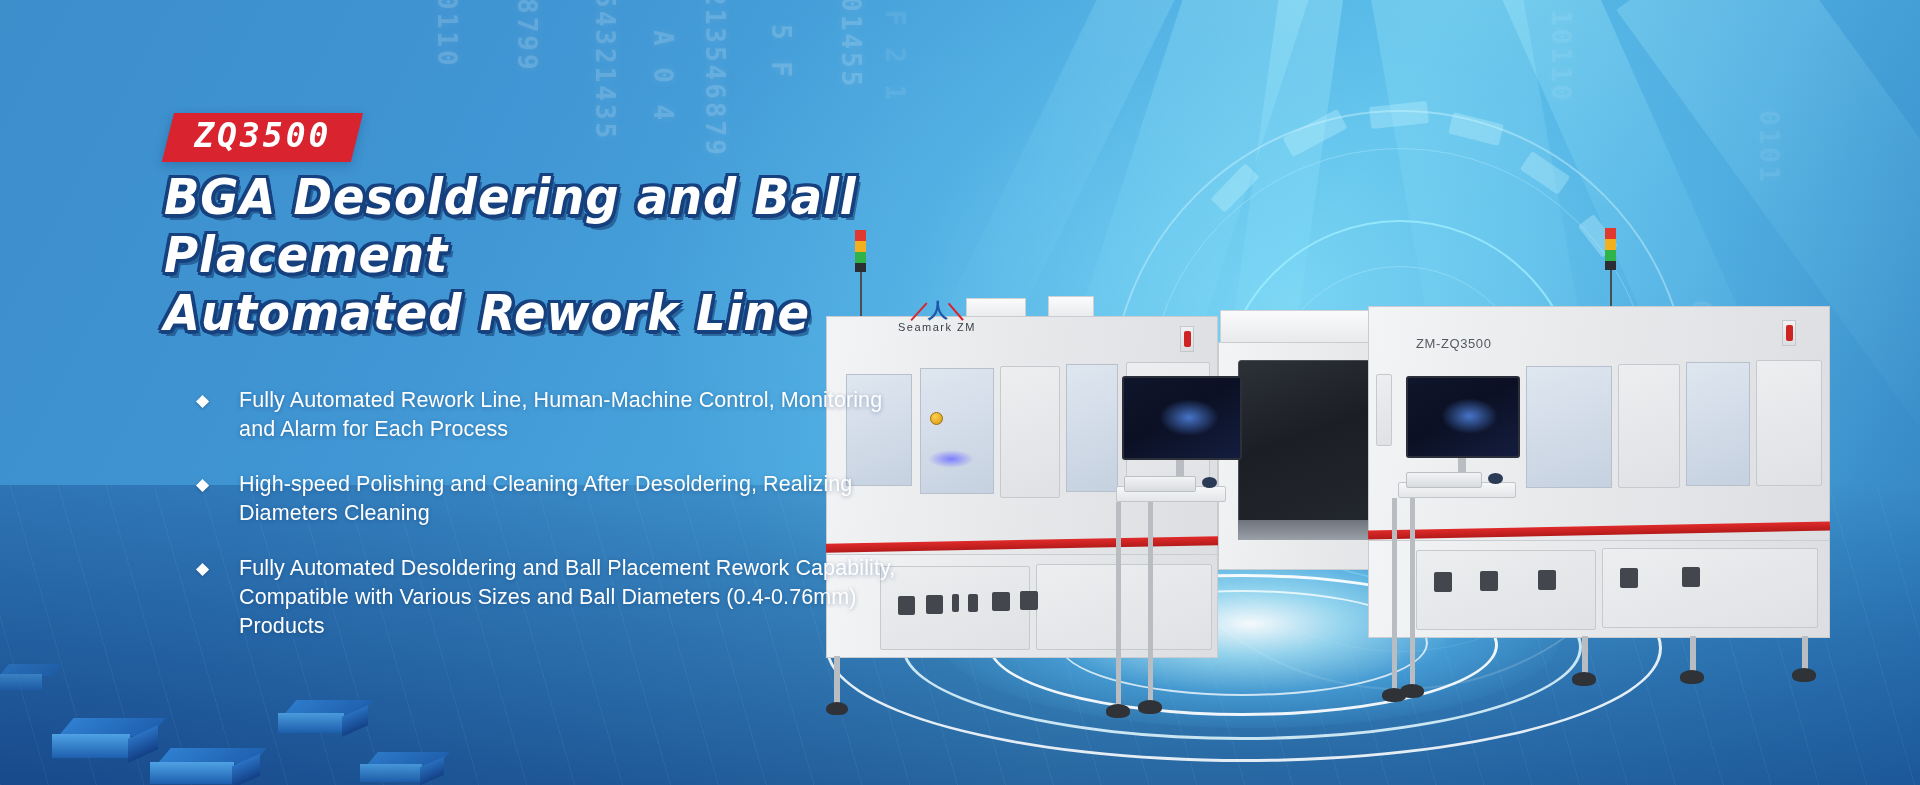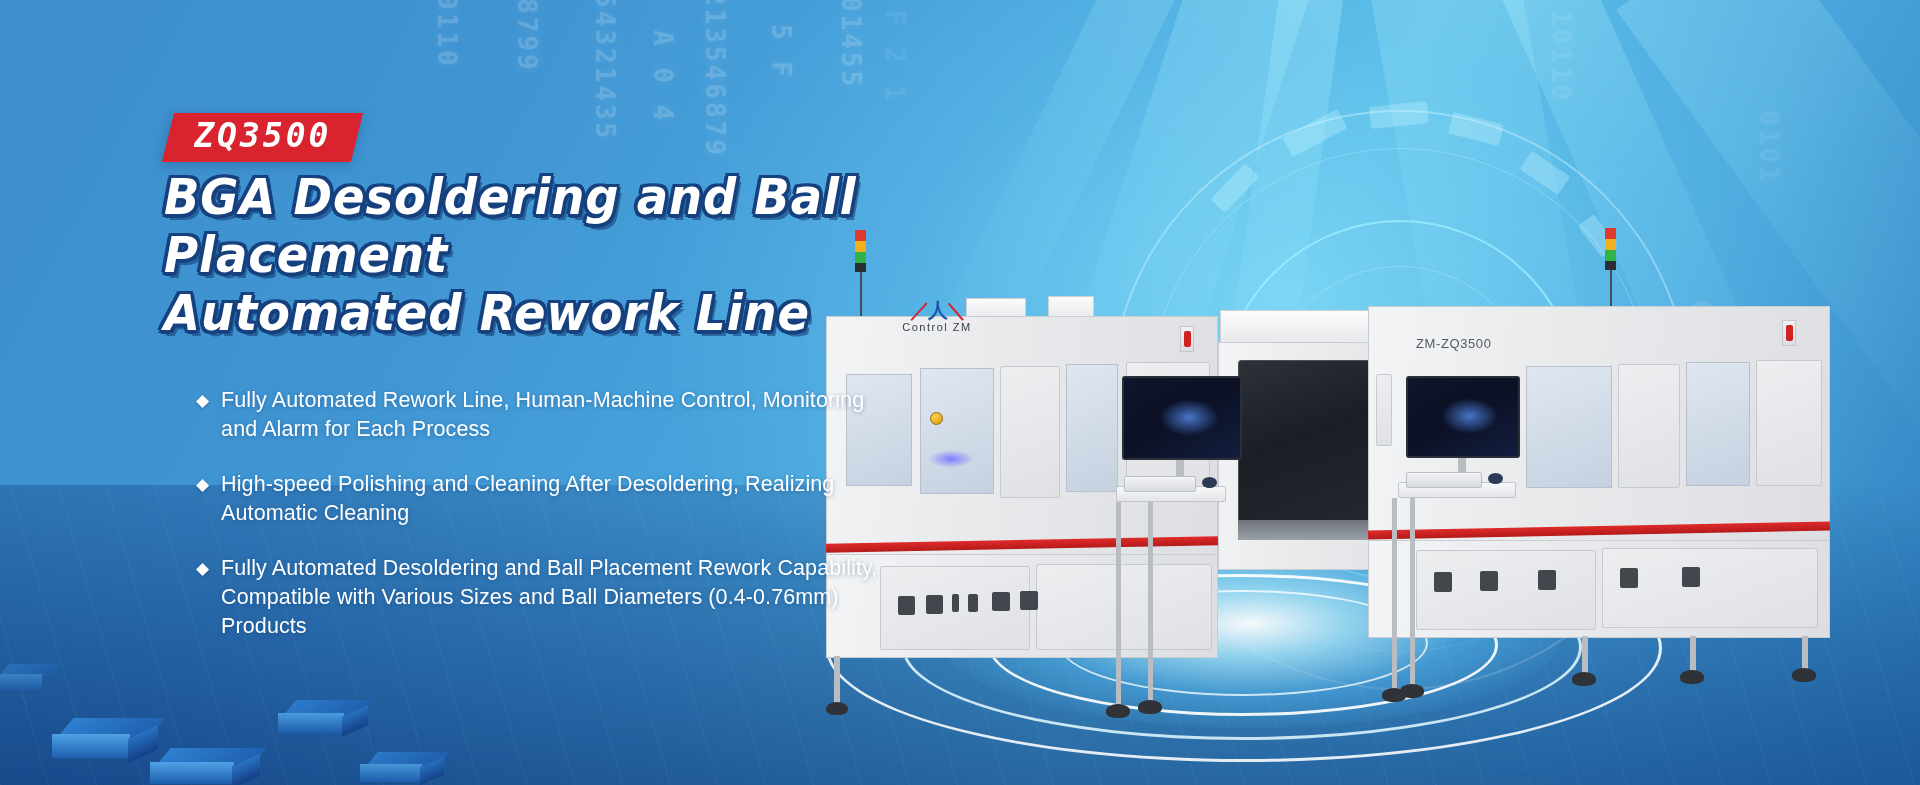--- a/index.html
+++ b/index.html
@@ -85,20 +85,21 @@
   .bullet .dia{
     flex:0 0 auto; color:#ffffff; font-size:17px; line-height:28px;
     margin-right:12px; margin-top:1px;
     text-shadow:0 1px 3px rgba(10,50,100,.45);
   }
   .bullet .txt{
     color:#ffffff; font-size:21.5px; line-height:29px;
     font-family:"Liberation Sans", sans-serif; font-weight:400;
     letter-spacing:.1px;
     text-shadow:0 1px 4px rgba(12,55,105,.40);
+    margin-left:18px;
   }
 
   
   .machine{ position:absolute; left:820px; top:258px; width:1010px; height:320px; }
   .mpart{ position:absolute; }
   .cab{ background:linear-gradient(100deg,#f3f4f5 0%,#e9eaec 40%,#dcdee1 100%); border:1px solid #c9ccd0; }
   .cab-top{ background:linear-gradient(180deg,#fbfbfc,#e7e9eb); border:1px solid #cdd0d4; }
   .redline{ background:linear-gradient(180deg,#e02a2a,#b41a1a); }
   .panel{ background:linear-gradient(160deg,#eceef0,#dfe1e4); border:1px solid #c6c9cd; border-radius:2px; }
   .glass{ background:linear-gradient(160deg,rgba(222,230,240,.95),rgba(196,208,224,.95)); border:1px solid #b7c0cc; }
@@ -215,21 +216,21 @@
       <i class="base"></i>
     </div>
 
     <div class="mpart cab-top" style="left:146px;top:40px;width:60px;height:22px;"></div>
     <div class="mpart cab-top" style="left:228px;top:38px;width:46px;height:24px;"></div>
 
     <div class="mpart cab" style="left:6px;top:58px;width:392px;height:248px;"></div>
 
     <div class="brand">
       <div class="mark"><span class="b2">／</span><span class="b1">人</span><span class="b2">＼</span></div>
-      <div class="name">Control  ZM</div>
+      <div class="name">Seamark  ZM</div>
     </div>
 
     <div class="mpart glass" style="left:26px;top:116px;width:66px;height:112px;"></div>
     <div class="mpart glass" style="left:100px;top:110px;width:74px;height:126px;"></div>
     <div class="mpart panel" style="left:180px;top:108px;width:60px;height:132px;"></div>
     <div class="mpart glass" style="left:246px;top:106px;width:52px;height:128px;"></div>
     <div class="mpart panel" style="left:306px;top:104px;width:84px;height:134px;"></div>
     <div class="mpart estop" style="left:110px;top:154px;"></div>
     <div class="mpart" style="left:108px;top:192px;width:46px;height:18px;background:radial-gradient(ellipse at center,rgba(120,120,255,.95),rgba(80,80,230,0) 70%);"></div>
 
@@ -326,21 +327,21 @@
     <div class="headline">BGA Desoldering and Ball Placement
 Automated Rework Line</div>
 
     <div class="bullets">
       <div class="bullet">
         <span class="dia">◆</span>
         <span class="txt">Fully Automated Rework Line, Human-Machine Control, Monitoring and Alarm for Each Process</span>
       </div>
       <div class="bullet">
         <span class="dia">◆</span>
-        <span class="txt">High-speed Polishing and Cleaning After Desoldering, Realizing Automatic Cleaning</span>
+        <span class="txt">High-speed Polishing and Cleaning After Desoldering, Realizing Diameters Cleaning</span>
       </div>
       <div class="bullet">
         <span class="dia">◆</span>
         <span class="txt">Fully Automated Desoldering and Ball Placement Rework Capability, Compatible with Various Sizes and Ball Diameters (0.4-0.76mm) Products</span>
       </div>
     </div>
   </div>
 
 </div>
 

